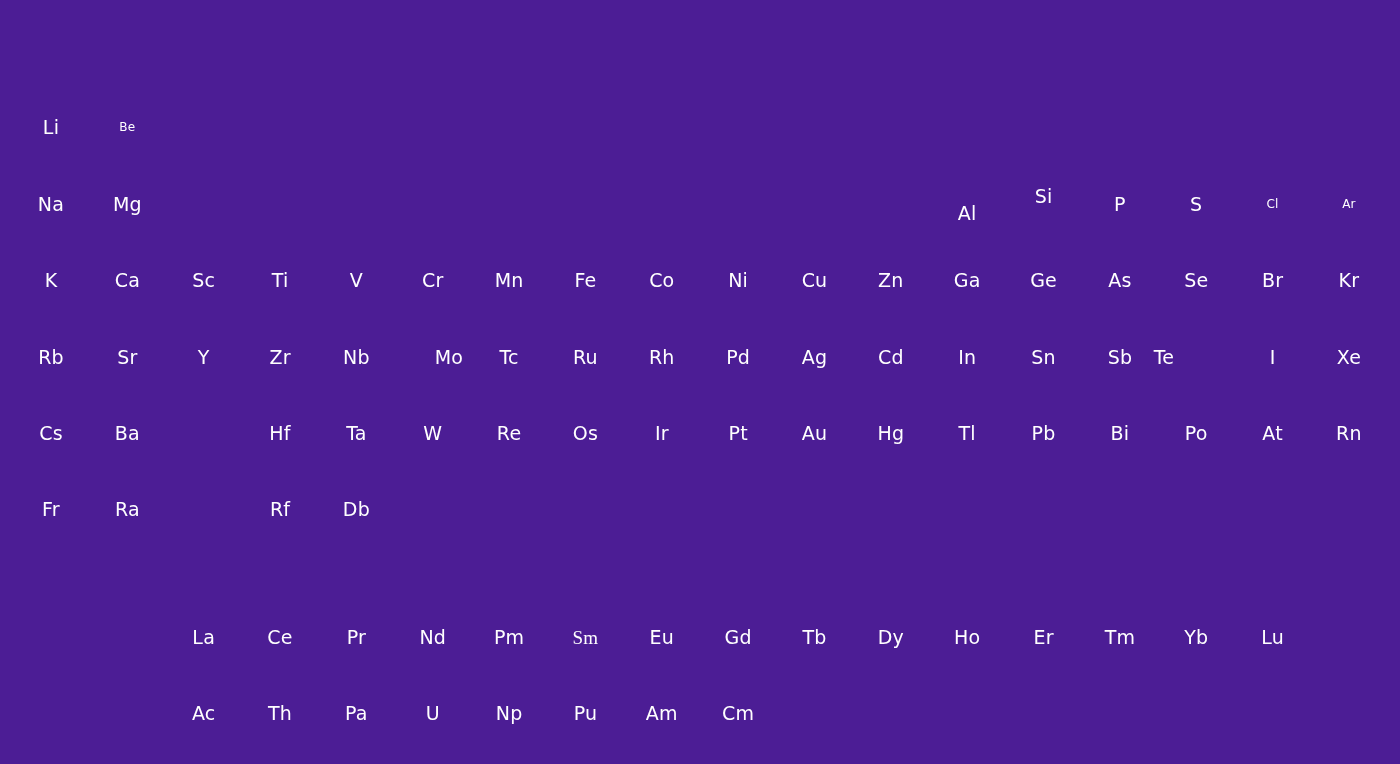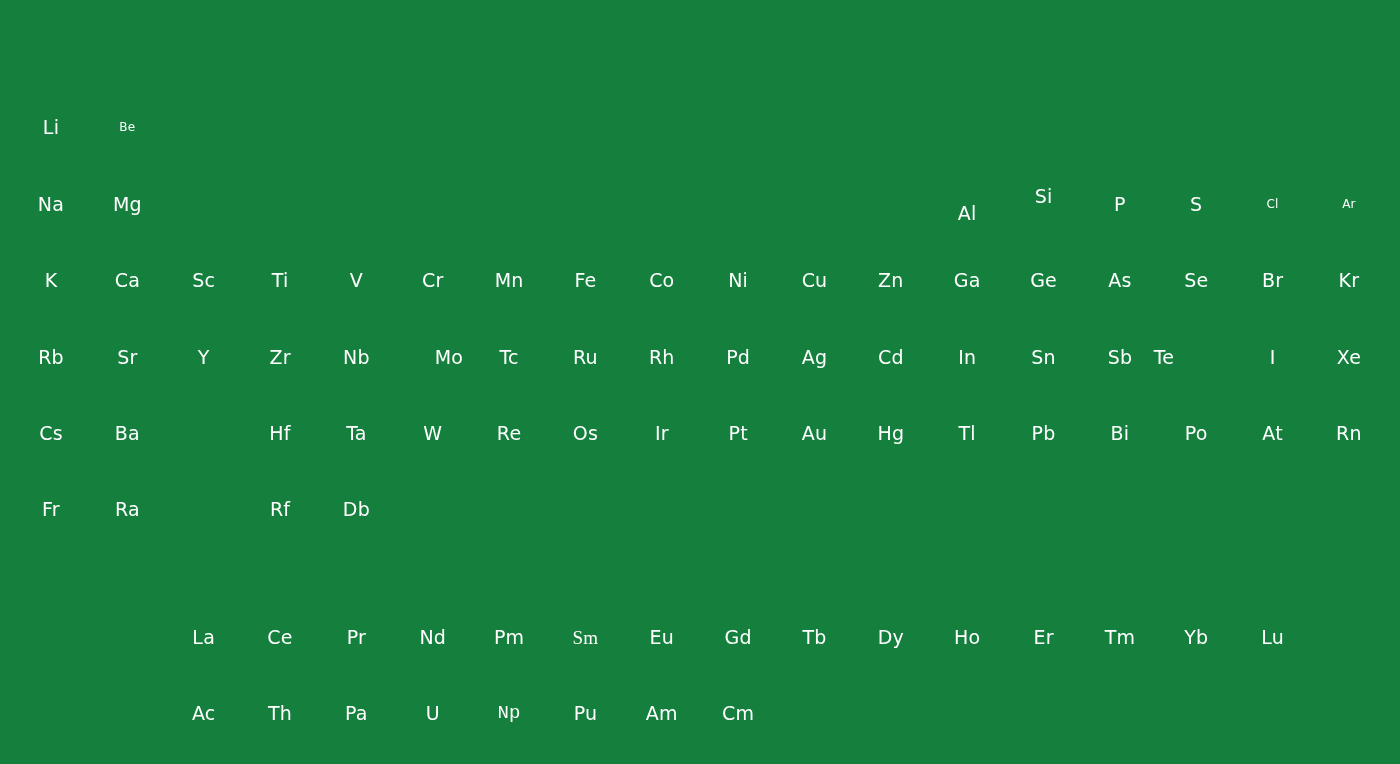--- a/index.html
+++ b/index.html
@@ -36,21 +36,21 @@
     white-space: nowrap;
     -webkit-font-smoothing: antialiased;
   }
   .element.small {
     font-size: 12px;
   }
 </style>
 </head>
 <body>
 
-<div id="table-root" style="background: #15803d; width: 1400px; height: 764px;">
+<div id="table-root" style="background: #4c1d95; width: 1400px; height: 764px;">
     <div class="element" style="left: 51px; top: 127px; color: rgb(255, 255, 255);">Li</div>
     <div class="element small" style="left: 127.35px; top: 127px; color: rgb(255, 255, 255);">Be</div>
     <div class="element" style="left: 51px; top: 204px; color: rgb(255, 255, 255); text-align: right;">Na</div>
     <div class="element" style="left: 127.35px; top: 204px; color: rgb(255, 255, 255);">Mg</div>
     <div class="element" style="left: 967.2px; top: 213px; color: rgb(255, 255, 255);">Al</div>
     <div class="element" style="left: 1043.55px; top: 196px; color: rgb(255, 255, 255); text-align: right;">Si</div>
     <div class="element" style="left: 1119.9px; top: 204px; color: rgb(255, 255, 255);">P</div>
     <div class="element" style="left: 1196.25px; top: 204px; color: rgb(255, 255, 255);">S</div>
     <div class="element small" style="left: 1272.6px; top: 204px; color: rgb(255, 255, 255);">Cl</div>
     <div class="element small" style="left: 1348.95px; top: 204px; color: rgb(255, 255, 255);">Ar</div>
@@ -123,17 +123,17 @@
     <div class="element" style="left: 890.85px; top: 637px; color: rgb(255, 255, 255);">Dy</div>
     <div class="element" style="left: 967.2px; top: 637px; color: rgb(255, 255, 255);">Ho</div>
     <div class="element" style="left: 1043.55px; top: 637px; color: rgb(255, 255, 255);">Er</div>
     <div class="element" style="left: 1119.9px; top: 637px; color: rgb(255, 255, 255);">Tm</div>
     <div class="element" style="left: 1196.25px; top: 637px; color: rgb(255, 255, 255);">Yb</div>
     <div class="element" style="left: 1272.6px; top: 637px; color: rgb(255, 255, 255);">Lu</div>
     <div class="element" style="left: 203.7px; top: 713px; color: rgb(255, 255, 255);">Ac</div>
     <div class="element" style="left: 280.05px; top: 713px; color: rgb(255, 255, 255);">Th</div>
     <div class="element" style="left: 356.4px; top: 713px; color: rgb(255, 255, 255);">Pa</div>
     <div class="element" style="left: 432.75px; top: 713px; color: rgb(255, 255, 255);">U</div>
-    <div class="element" style="left: 509.1px; top: 713px; color: rgb(255, 255, 255); font-family: Liberation Mono, monospace;">Np</div>
+    <div class="element" style="left: 509.1px; top: 713px; color: rgb(255, 255, 255);">Np</div>
     <div class="element" style="left: 585.45px; top: 713px; color: rgb(255, 255, 255);">Pu</div>
     <div class="element" style="left: 661.8px; top: 713px; color: rgb(255, 255, 255);">Am</div>
     <div class="element" style="left: 738.15px; top: 713px; color: rgb(255, 255, 255); text-align: center;">Cm</div>
   </div>
 
 </body></html>

